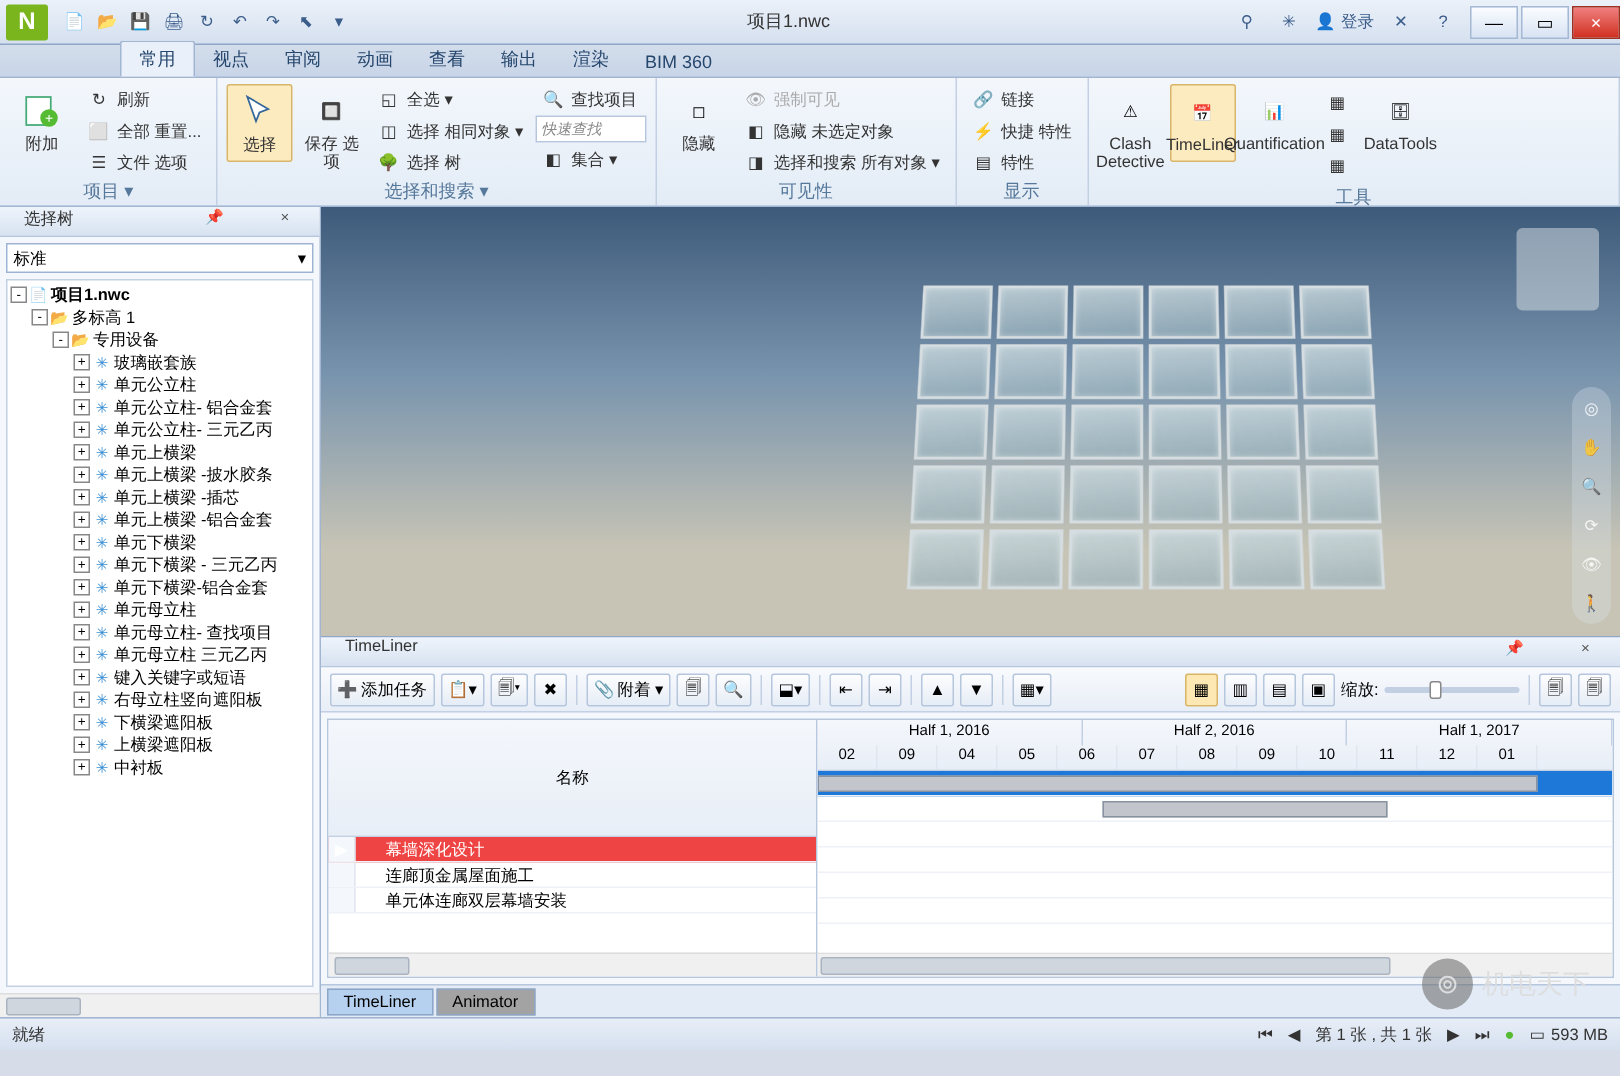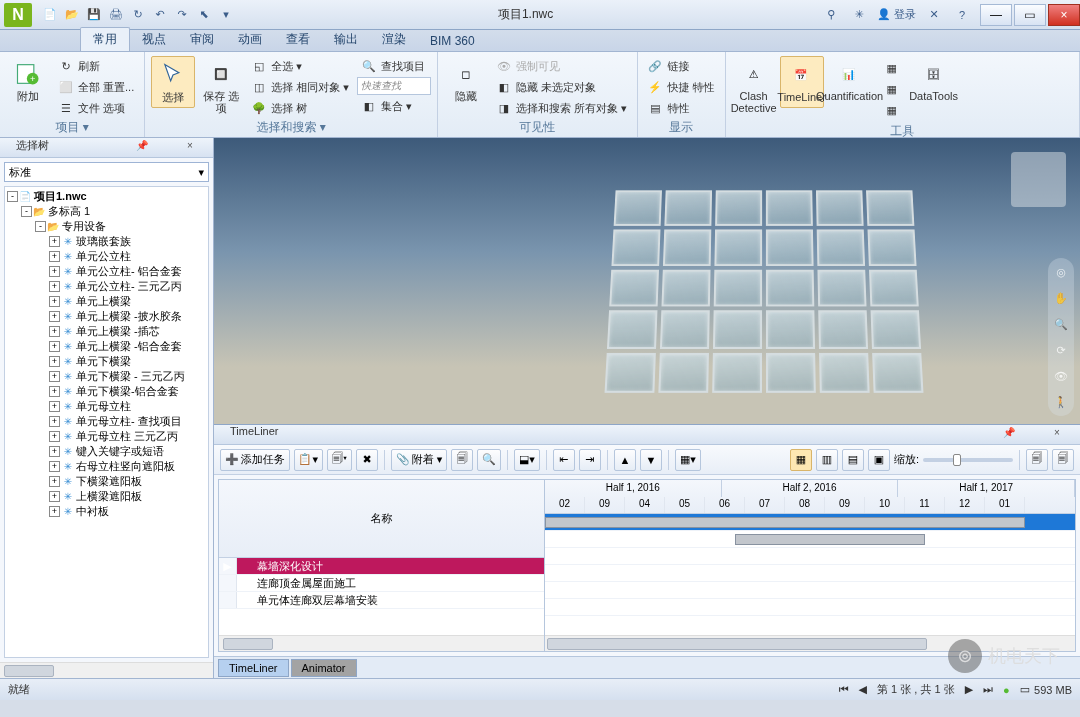--- a/index.html
+++ b/index.html
@@ -80,21 +80,21 @@
 .tl-left { width: 326px; border-right: 1px solid #b5c6dd; display: flex; flex-direction: column; }
 .tl-right { flex: 1; display: flex; flex-direction: column; overflow: hidden; }
 .gantt-header { height: 34px; border-bottom: 1px solid #c3d0e3; display: flex; flex-direction: column; background: linear-gradient(#f4f7fc,#e8eef7); font-size: 10px; }
 .gh-top { flex: 1; display: flex; text-align: center; }
 .gh-top div { flex: 1; border-right: 1px solid #c3d0e3; padding: 2px 4px; }
 .gh-bot { flex: 1; display: flex; }
 .gh-bot div { width: 40px; border-right: 1px solid #e0e6ef; text-align: center; padding: 1px 0; }
 .tl-header-cell { flex: 1; background: linear-gradient(#f4f7fc,#e8eef7); border-bottom: 1px solid #c3d0e3; display: flex; align-items: center; justify-content: center; height: 34px; font-size: 11px; }
 .tl-rows { flex: 1; overflow: auto; }
 .tl-row { height: 17px; display: flex; align-items: center; border-bottom: 1px solid #eef2f8; font-size: 11px; }
-.tl-row.sel { background: #be185d; color: #fff; }
+.tl-row.sel { background: #ef4444; color: #fff; }
 .tl-row .handle { width: 18px; border-right: 1px solid #e0e6ef; background: #f4f7fc; height: 100%; display: flex; align-items: center; justify-content: center; }
 .tl-row .name { padding-left: 20px; }
 .gantt-rows { flex: 1; position: relative; background: #fff; overflow: hidden; }
 .gantt-row { height: 17px; border-bottom: 1px solid #eef2f8; position: relative; }
 .gantt-row.sel { background: #1e78d7; }
 .bar { position: absolute; top: 3px; height: 11px; background: #c2c6cc; border: 1px solid #8892a0; }
 .bottom-tabs { height: 22px; background: #e3ebf6; display: flex; align-items: center; padding: 0 4px; border-top: 1px solid #b5c6dd; }
 .bottom-tab { padding: 2px 10px; font-size: 11px; background: #b6d0ef; border: 1px solid #8ea6c7; cursor: pointer; margin-right: 2px; }
 .bottom-tab.inactive { background: #a3a3a3; }
 

